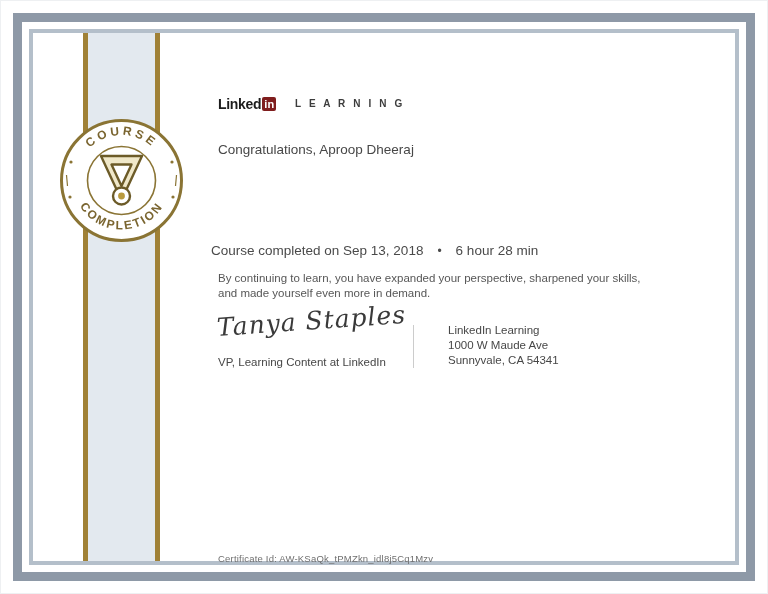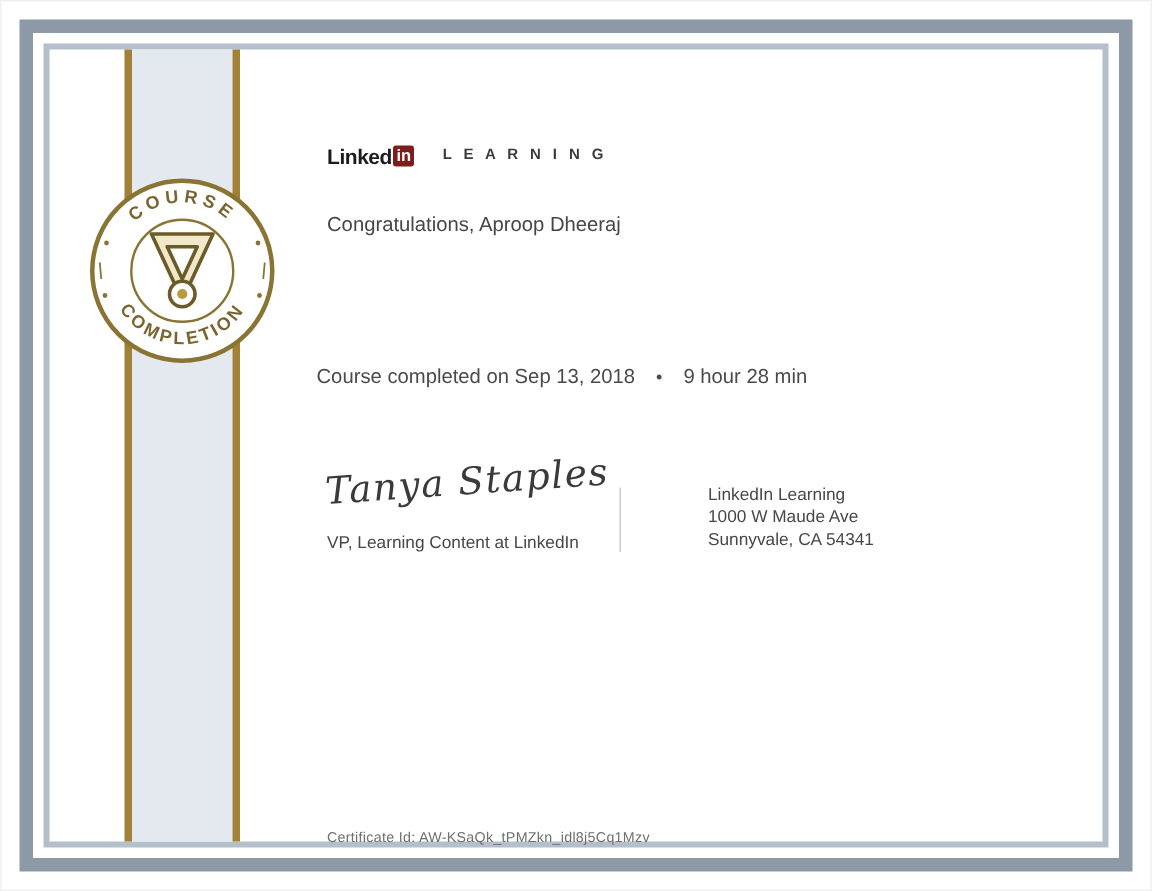--- a/index.html
+++ b/index.html
@@ -21,21 +21,21 @@
   .logo-learning{margin-left:7px;font-size:10px;font-weight:600;letter-spacing:2.6px;color:#3c3c3c;padding-left:12px;}
   .cert-title{position:absolute;left:218px;top:117px;font-size:18px;font-weight:400;color:#3d3d3d;}
   .congrats{position:absolute;left:218px;top:142px;font-size:13.5px;color:#474747;}
   .course-title{position:absolute;left:218px;top:190px;width:390px;font-size:20px;font-weight:700;color:#323232;line-height:28px;}
   .completed-row{position:absolute;left:211px;top:243px;font-size:13.5px;color:#4a4a4a;display:flex;align-items:flex-end;}
   .completed-row .dot{margin:0 14px;font-size:12px;color:#4a4a4a;}
   .body-par{position:absolute;left:218px;top:271px;width:432px;font-size:11.5px;color:#575757;line-height:15px;}
   .signature{position:absolute;left:218px;top:313px;width:180px;font-family:"DejaVu Serif",serif;font-style:italic;font-size:25px;color:#3a3a3a;transform:rotate(-4deg);transform-origin:left bottom;letter-spacing:1px;white-space:nowrap;}
   .sig-role{position:absolute;left:218px;top:356px;font-size:11.5px;color:#474747;}
   .v-divider{position:absolute;left:413px;top:325px;width:1px;height:43px;background:#cccccc;}
-  .issuer{position:absolute;left:472px;top:323px;font-size:11.5px;color:#474747;line-height:15px;}
+  .issuer{position:absolute;left:448px;top:323px;font-size:11.5px;color:#474747;line-height:15px;}
   .cert-id{position:absolute;left:218px;top:553px;font-size:9.5px;color:#6f6f6f;letter-spacing:0.2px;}
 </style>
 </head>
 <body>
 
 <div class="page">
 
   <div class="frame-outer"></div>
   <div class="frame-inner"></div>
 
@@ -78,23 +78,24 @@
     <span class="logo-inbox">in</span>
     <span class="logo-learning">L E A R N I N G</span>
   </div>
 
   <div class="congrats">Congratulations, Aproop Dheeraj</div>
 
 
   <div class="completed-row">
     <span>Course completed on Sep 13, 2018</span>
     <span class="dot">•</span>
-    <span>9 hour 28 min</span>
+    <span>6 hour 28 min</span>
   </div>
 
+  <div class="body-par">By continuing to learn, you have expanded your perspective, sharpened your skills, and made yourself even more in demand.</div>
 
   <div class="signature">Tanya Staples</div>
   <div class="sig-role">VP, Learning Content at LinkedIn</div>
 
   <div class="v-divider"></div>
 
   <div class="issuer">
     <div>LinkedIn Learning</div>
     <div>1000 W Maude Ave</div>
     <div>Sunnyvale, CA 54341</div>

